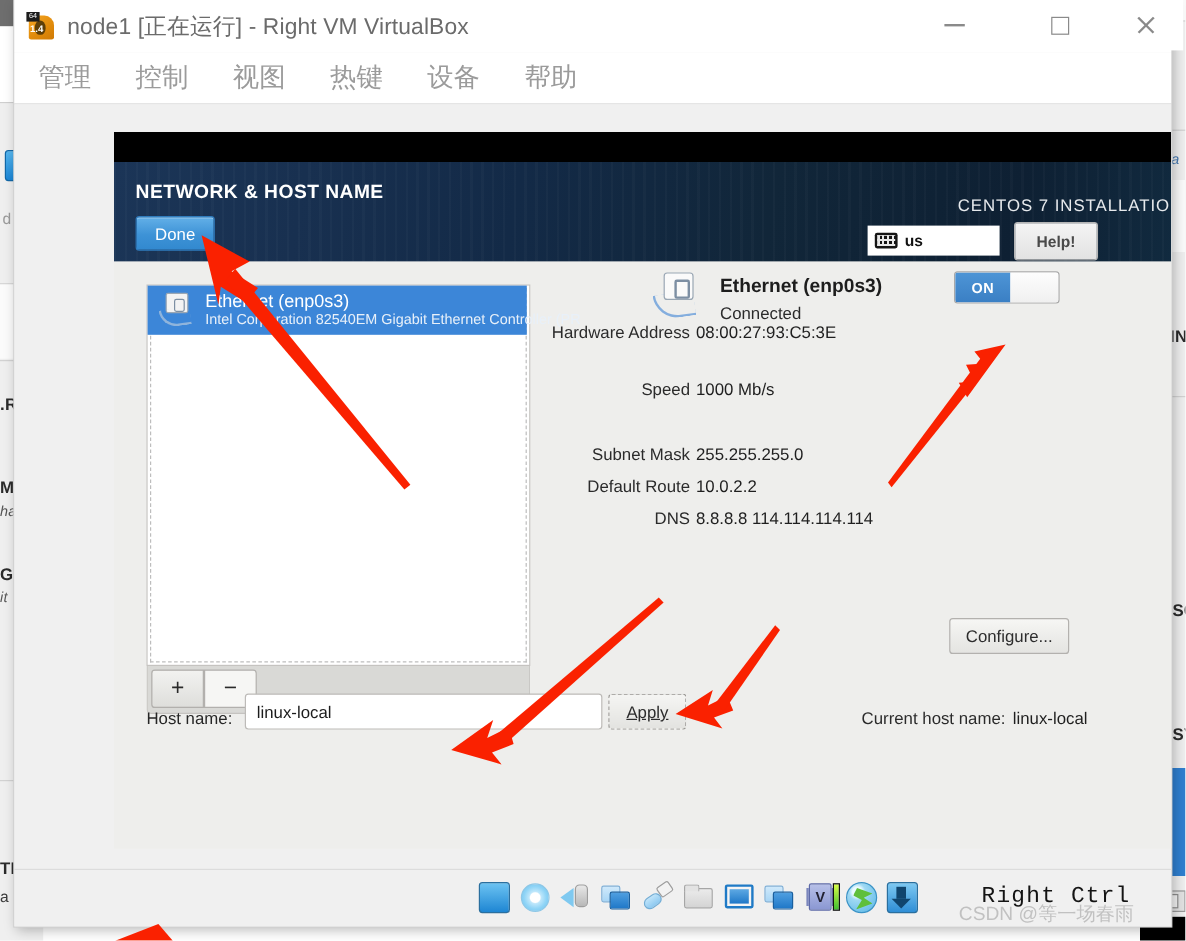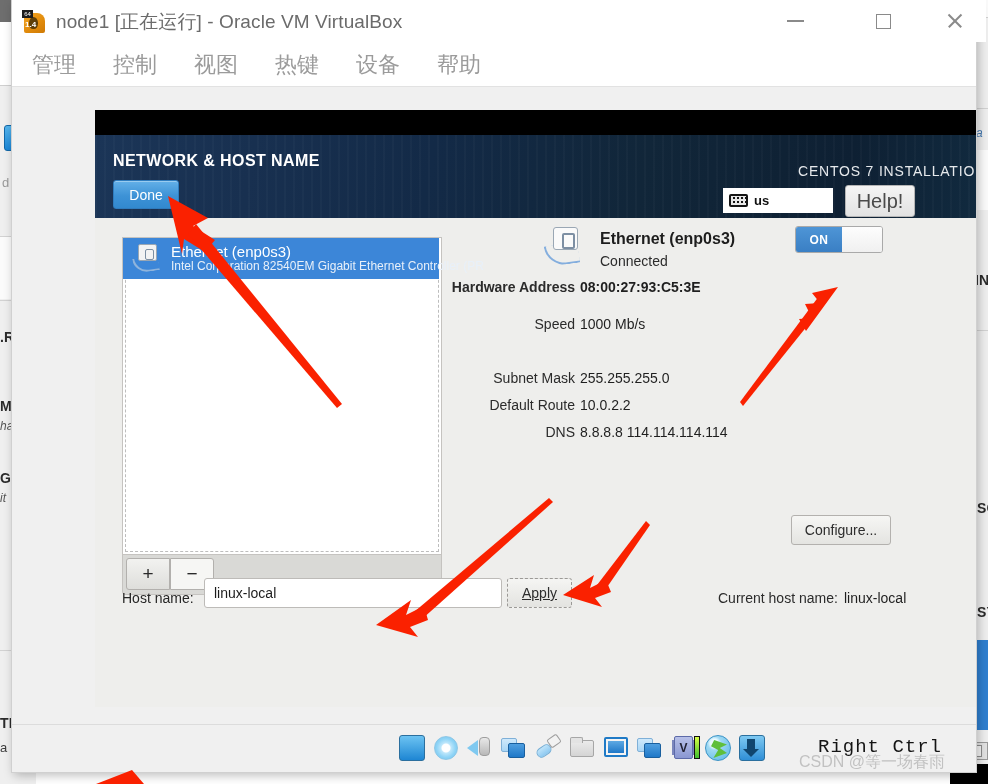--- a/index.html
+++ b/index.html
@@ -165,21 +165,21 @@
       repeating-linear-gradient(90deg,#ffffff 0 2px, #151515 2px 4px),
       repeating-linear-gradient(0deg,#ffffff 0 2px, #151515 2px 4px);
     background-blend-mode: lighten; opacity:.9;
   }
   #kbd-layout { font-size: 13px; font-weight: bold; color: #111; }
   #btn-help {
     position: absolute; left: 750px; top: 50px; width: 70px; height: 32px;
     background: linear-gradient(#f4f4f4, #e2e2e2);
     border: 1px solid #b5b5b5; border-radius: 3px;
     display: flex; align-items: center; justify-content: center;
-    font-size: 20px; color: #4a4a4a;
+    font-size: 13px; color: #4a4a4a; font-weight: bold;
   }
 
   #inst-body {
     position: absolute; left: 0; top: 108px; width: 881px; height: 489px; background: #eeeeec;
   }
 
   
   #device-list-frame {
     position: absolute; left: 27px; top: 19px; width: 320px; height: 318px;
     background: #ffffff; border: 1px solid #c5c3c0;
@@ -440,21 +440,21 @@
   </div>
 
   <div id="vbox-window">
 
     <div id="vbox-titlebar">
       <div id="vbox-app-icon">
         <div class="vb-icon-shape"></div>
         <div class="vb-icon-badge">64</div>
         <div class="vb-icon-ver">1.4</div>
       </div>
-      <div id="vbox-title-text">node1 [正在运行] - Oracle VM VirtualBox</div>
+      <div id="vbox-title-text">node1 [正在运行] - Right VM VirtualBox</div>
 
       <div class="win-btn" id="win-min">
         <span class="glyph-min"></span>
       </div>
       <div class="win-btn" id="win-max">
         <span class="glyph-max"></span>
       </div>
       <div class="win-btn" id="win-close">
         <span class="glyph-close"></span>
       </div>
@@ -514,21 +514,21 @@
               <span class="cord"></span>
           </div>
           <div id="detail-name">Ethernet (enp0s3)</div>
           <div id="detail-status">Connected</div>
 
           <div id="toggle-switch">
             <div id="toggle-on">ON</div>
             <div id="toggle-knob"></div>
           </div>
 
-          <div class="detail-row" style="top:61px;font-weight:bold;">
+          <div class="detail-row" style="top:51px;">
             <span class="detail-label">Hardware Address</span>
             <span class="detail-value">08:00:27:93:C5:3E</span>
           </div>
           <div class="detail-row" style="top:98px;">
             <span class="detail-label">Speed</span>
             <span class="detail-value">1000 Mb/s</span>
           </div>
           <div class="detail-row" style="top:152px;">
             <span class="detail-label">Subnet Mask</span>
             <span class="detail-value">255.255.255.0</span>

